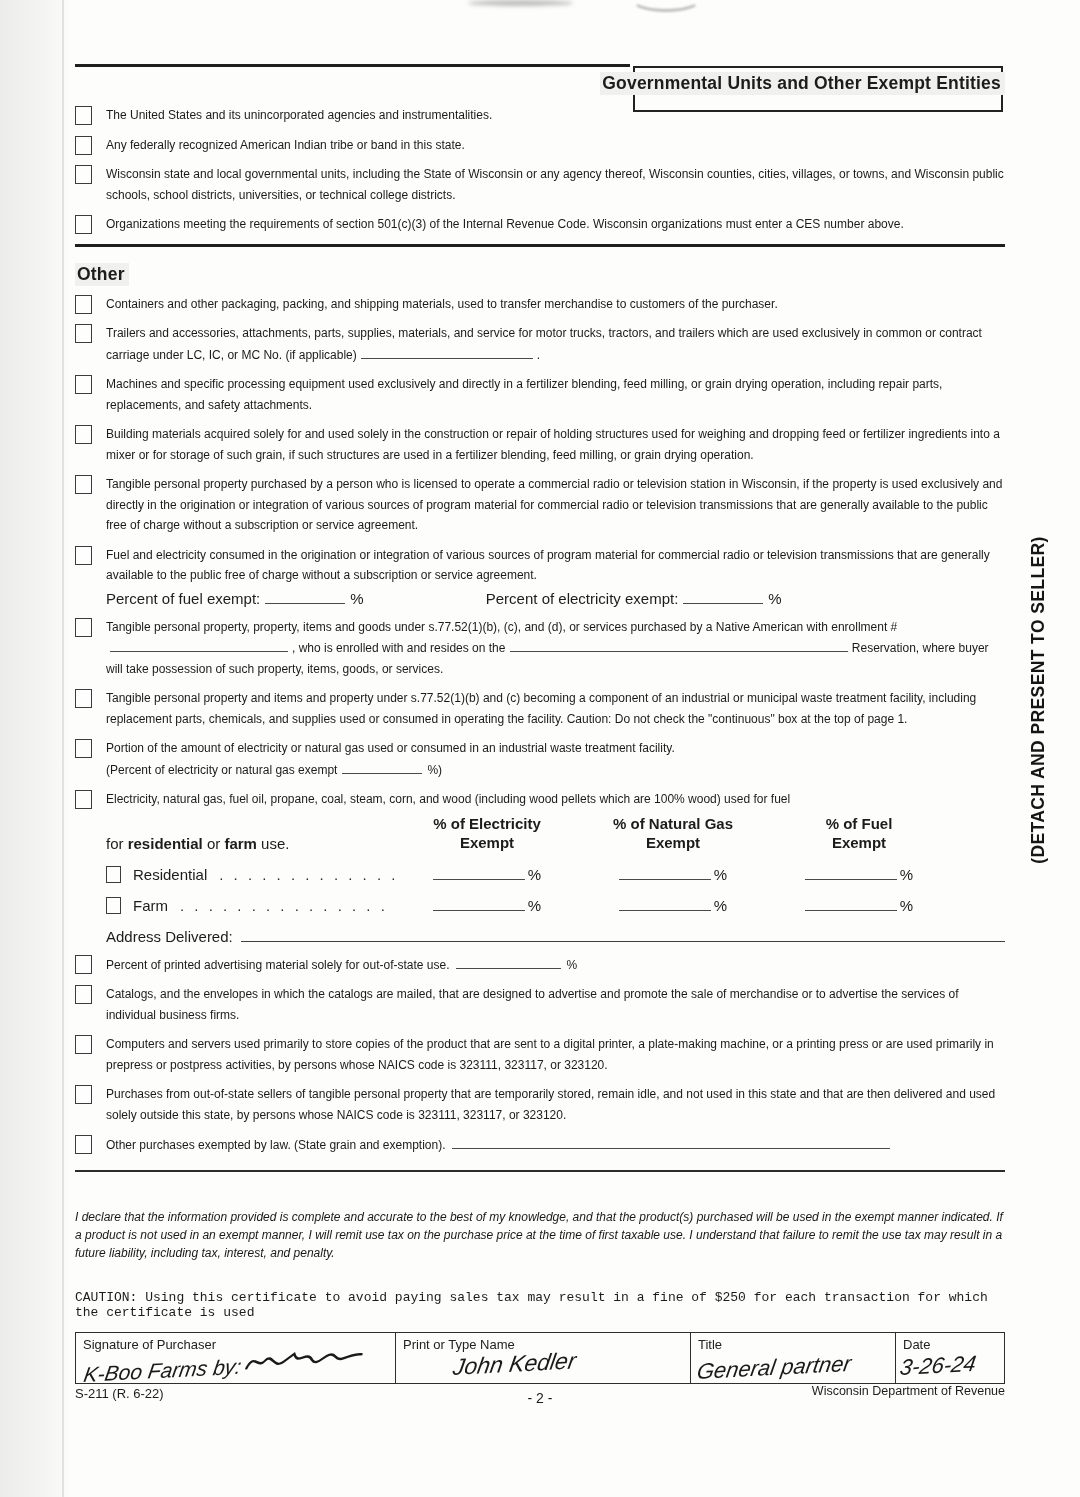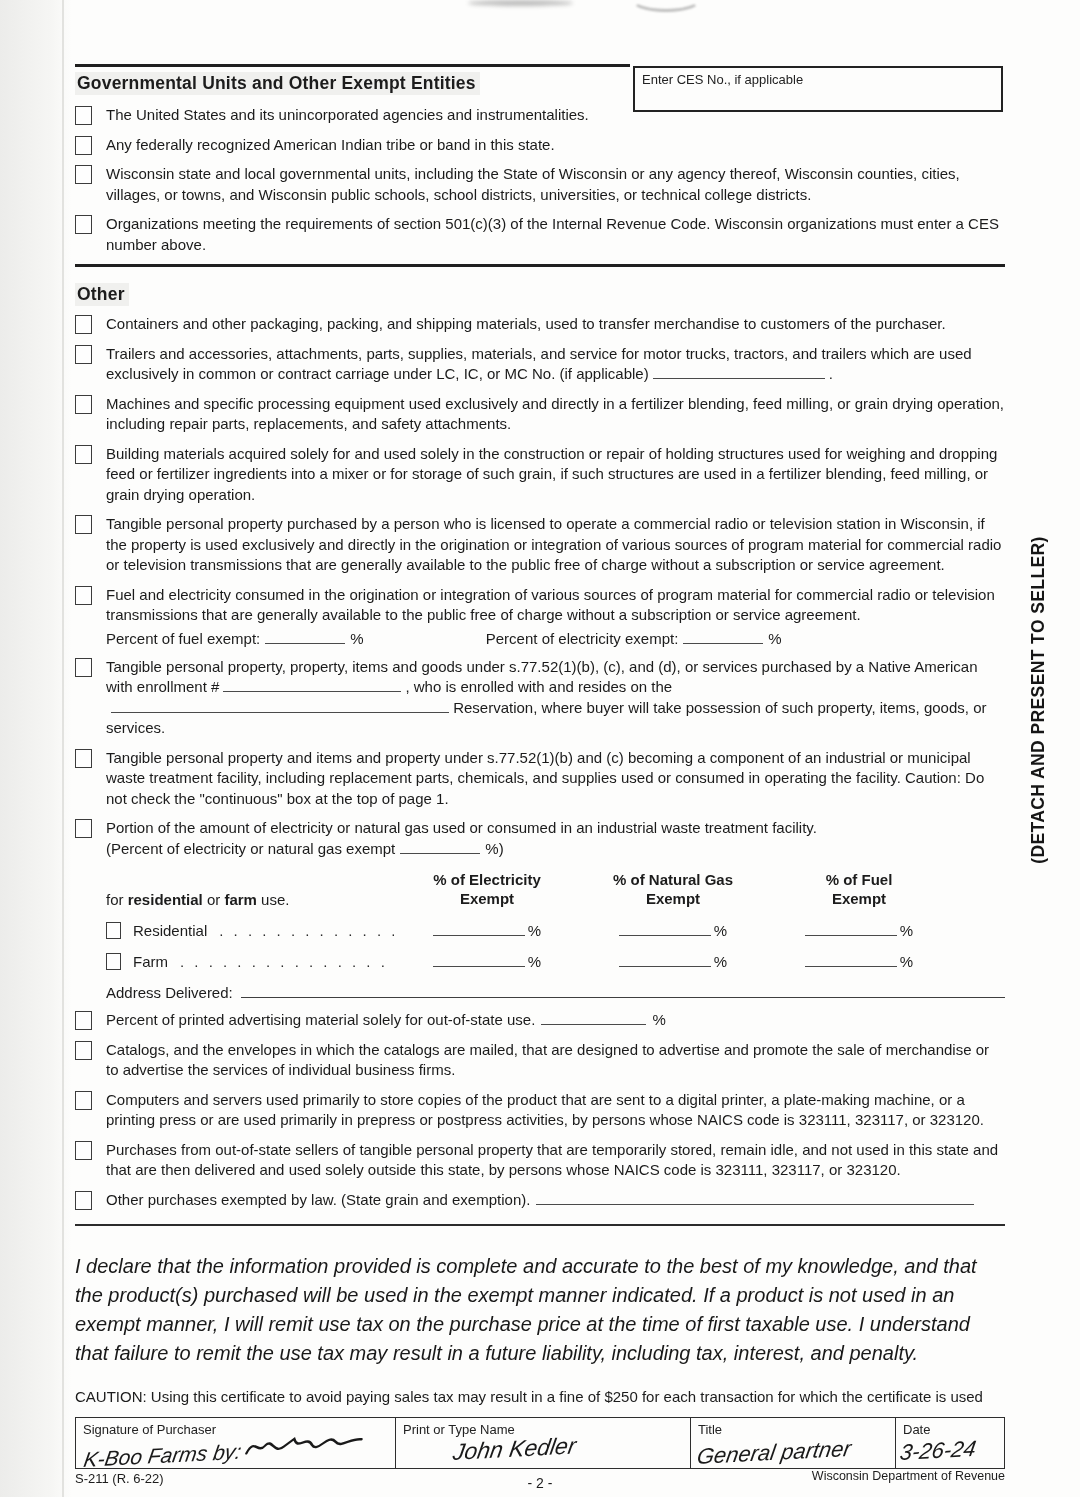--- a/index.html
+++ b/index.html
@@ -24,21 +24,21 @@
 
   .ces-box {
     position:absolute; left:633px; top:66px; width:370px; height:46px;
     border:2px solid #222; background:#fdfdfc; padding:4px 7px; font-size:13px; color:#222;
   }
 
   
   .item { display:flex; gap:14px; margin-bottom:9px; }
   .cb { flex:0 0 auto; width:17px; height:19px; border:1.8px solid #3c3c3c; background:#fefefe; margin-top:1px; }
   .cb.small { width:15px; height:17px; }
-  .txt { flex:1; font-size:15px; line-height:20.5px; color:#1b1b1b; }
+  .txt { flex:1; font-size:12px; line-height:20.5px; color:#1b1b1b; }
   .b { font-weight:bold; }
   .blank { display:inline-block; border-bottom:1.4px solid #4a4a4a; height:15px; vertical-align:baseline; }
   .w-mc { width:172px; margin:0 4px; }
   .w-enroll { width:178px; margin:0 4px; }
   .w-resv { width:338px; margin-left:5px; }
   .w-pct { width:80px; margin:0 5px; }
   .w-adv { width:105px; margin:0 6px; }
   .w-other { width:438px; margin-left:6px; }
   .fill-line { flex:1; border-bottom:1.6px solid #3f3f3f; margin-left:8px; margin-bottom:3px; }
 
@@ -52,22 +52,22 @@
   .colhead { text-align:center; line-height:19px; padding-top:2px;font-weight:bold; }
   .fuel-row { display:grid; grid-template-columns:288px 186px 186px 186px; align-items:end; margin-top:13px; }
   .rowlabel { display:flex; align-items:flex-end; gap:12px; overflow:hidden; white-space:nowrap; }
   .dots { flex:1; overflow:hidden; letter-spacing:3px; color:#2a2a2a; }
   .pcell { text-align:center; white-space:nowrap; }
   .pcell .blank { width:92px; margin-right:3px; }
   .addr-row { display:flex; align-items:flex-end; margin-top:14px; }
 
   .bottom-rule { border-top:2px solid #2c2c2c; margin:14px 0 0 0; }
 
-  .declaration { margin-top:26px; font-style:italic; font-size:20px; line-height:29px; color:#191919; }
-  .caution { margin-top:20px; font-size:15px; }
+  .declaration { margin-top:36px; font-style:italic; font-size:12px; line-height:18px; color:#191919; }
+  .caution { margin-top:28px; font-size:13px;font-family:Liberation Mono, monospace; }
 
   
   .sig-table { display:grid; grid-template-columns:320px 295px 205px 110px; border:1.6px solid #2e2e2e; margin-top:12px; height:52px; }
   .sig-cell { position:relative; border-right:1.4px solid #2e2e2e; padding:4px 7px; font-size:13px; color:#222; }
   .sig-cell:last-child { border-right:none; }
   .hand { position:absolute; font-style:italic; color:#1a1a1a; transform:rotate(-3deg) skewX(-12deg); transform-origin:left bottom; white-space:nowrap; }
   .hand-sig { left:6px; bottom:-4px; font-size:21px; display:flex; align-items:flex-end; gap:2px; }
   .hand-name { left:55px; bottom:2px; font-size:23px; }
   .hand-title { left:4px; bottom:-2px; font-size:22px; }
   .hand-date { left:2px; bottom:2px; font-size:22px; }
@@ -95,21 +95,21 @@
   <div class="gov-top-rule"></div>
 
   <div class="ces-box">
     <span>Enter CES No., if applicable</span>
   </div>
 
   <div class="detach">(DETACH AND PRESENT TO SELLER)</div>
 
   <div class="content">
 
-    <div class="gov-header" style="border-top:none; padding-top:8px;">
+    <div class="gov-header" style="border-top:none; padding-top:8px;text-align:right;">
       <span class="sec-title">Governmental Units and Other Exempt Entities</span>
     </div>
 
     <div class="item">
       <span class="cb"></span>
       <div class="txt">The United States and its unincorporated agencies and instrumentalities.</div>
     </div>
     <div class="item">
       <span class="cb"></span>
       <div class="txt">Any federally recognized American Indian tribe or band in this state.</div>
@@ -180,20 +180,24 @@
     </div>
 
     <div class="item">
       <span class="cb"></span>
       <div class="txt">
         <span>Portion of the amount of electricity or natural gas used or consumed in an industrial waste treatment facility.</span><br>
         <span>(Percent of electricity or natural gas exempt</span><span class="blank w-pct"></span><span>%)</span>
       </div>
     </div>
 
+    <div class="item" style="margin-bottom:0;">
+      <span class="cb"></span>
+      <div class="txt">Electricity, natural gas, fuel oil, propane, coal, steam, corn, and wood (including wood pellets which are 100% wood) used for fuel</div>
+    </div>
 
     <div class="fuel-block">
       <div class="fuel-grid">
         <div class="fuel-intro2">
           <span>for</span>
           <span class="b">residential</span>
           <span>or</span>
           <span class="b">farm</span>
           <span>use.</span>
         </div>

